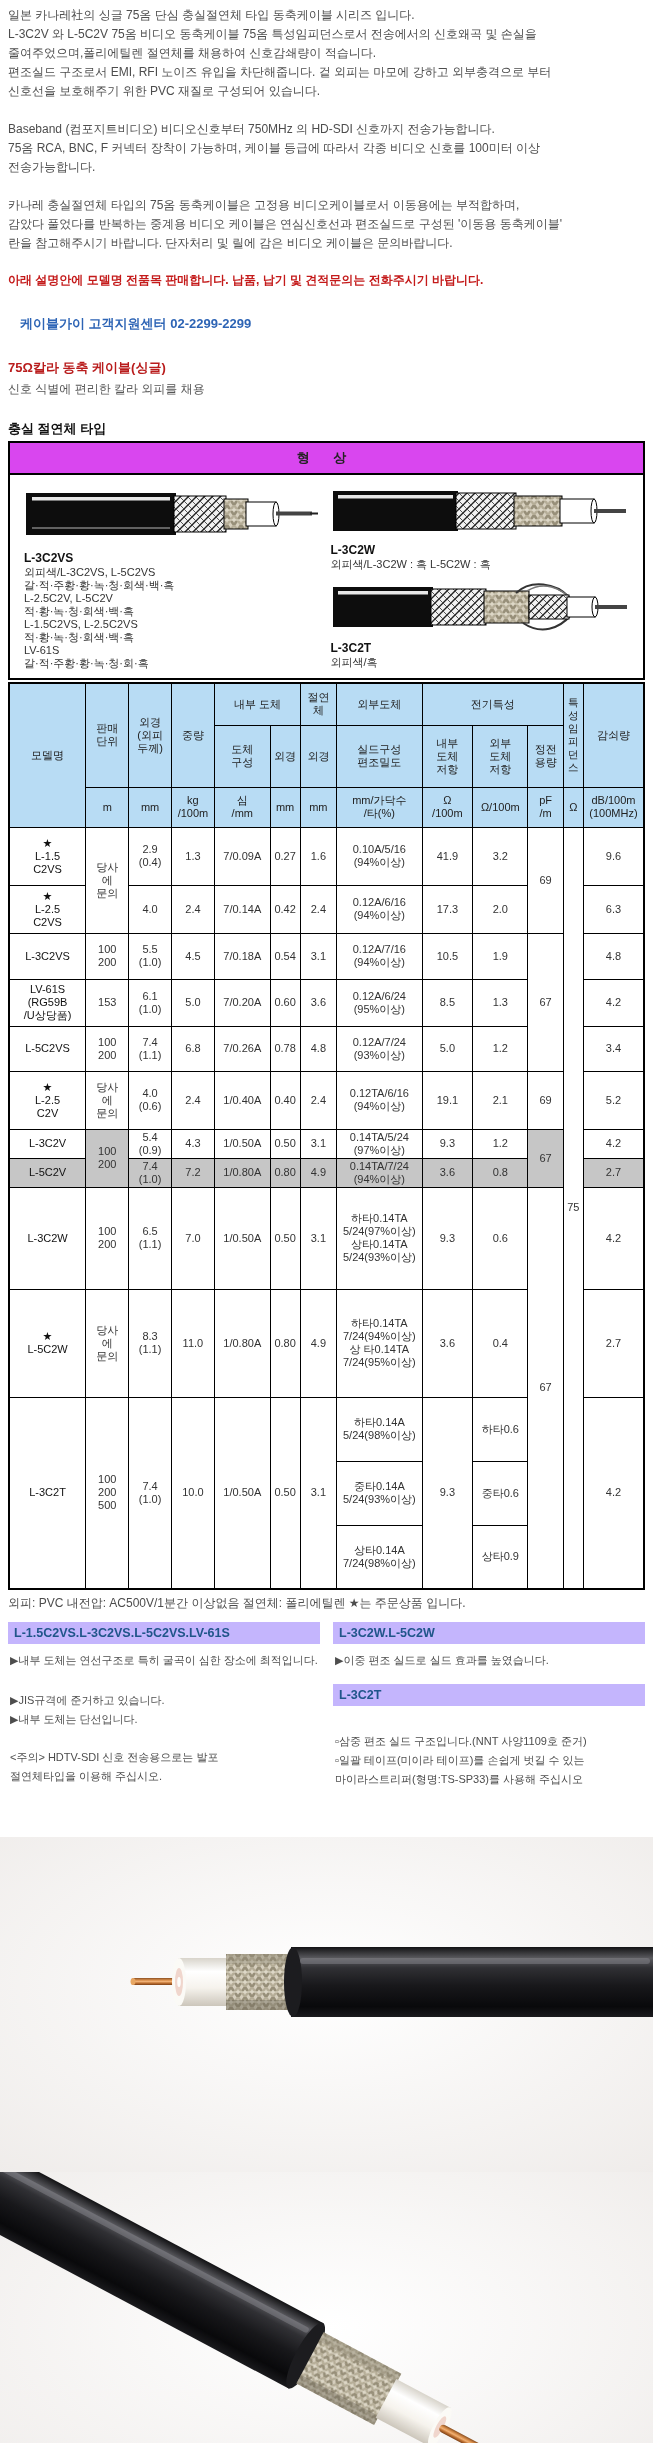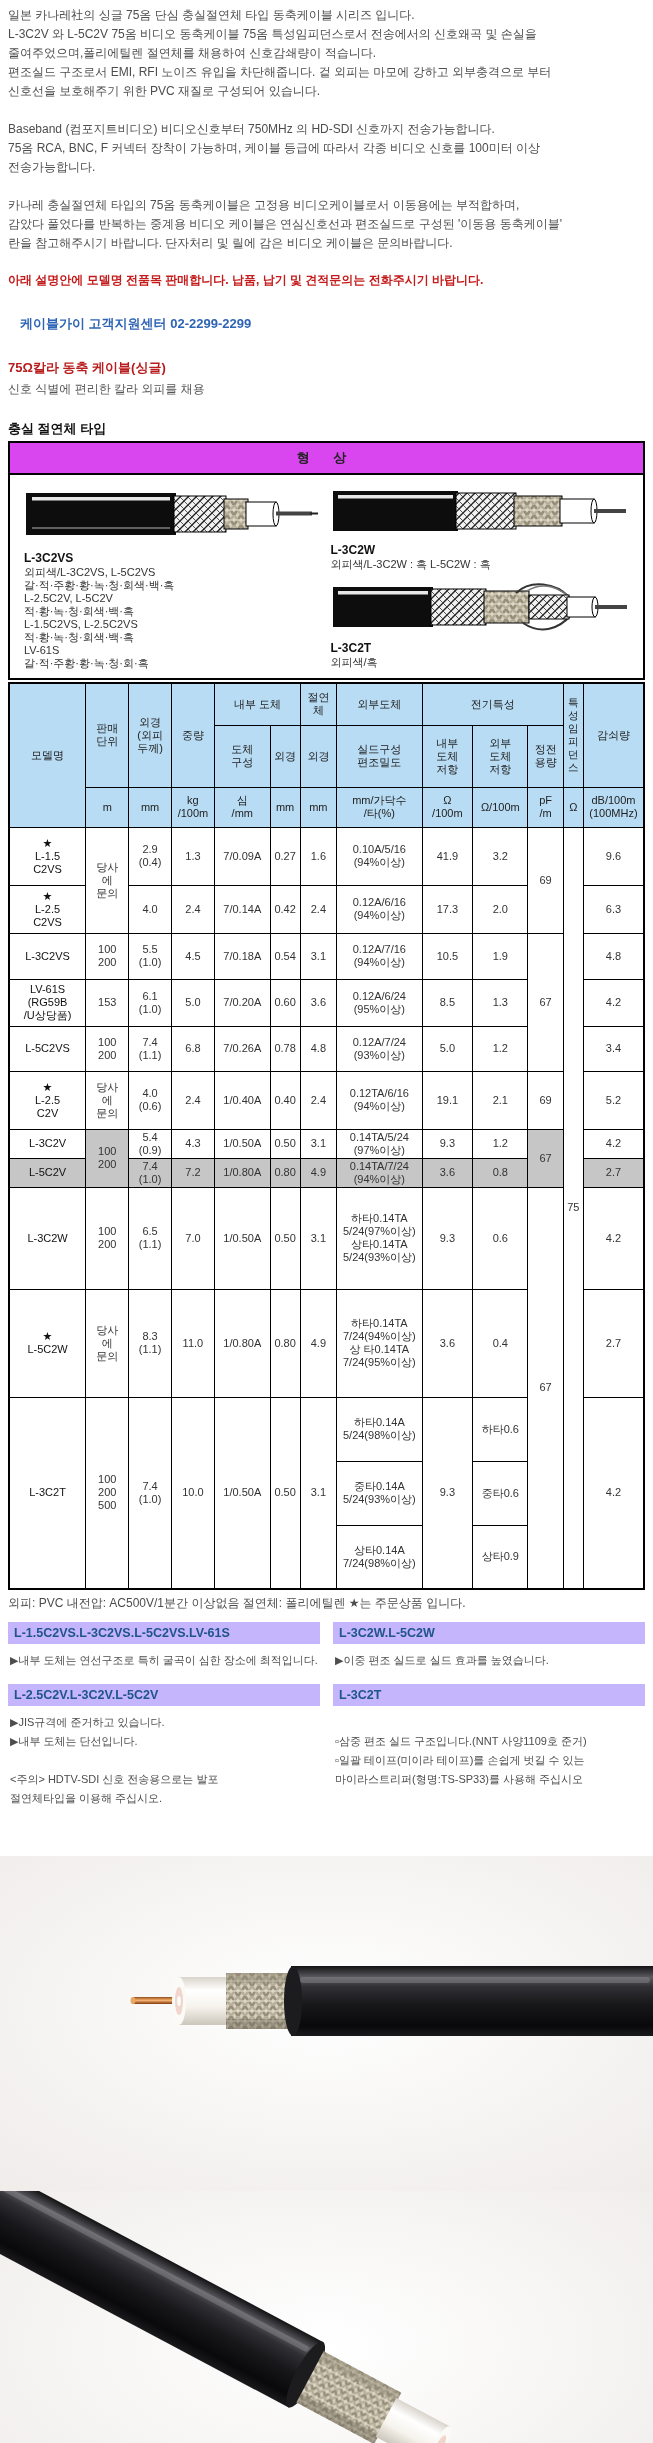--- a/index.html
+++ b/index.html
@@ -449,21 +449,20 @@
   <div class="notes">
     <div>
       <div class="note-head">L-1.5C2VS.L-3C2VS.L-5C2VS.LV-61S</div>
       <div class="note-body pre">▶내부 도체는 연선구조로 특히 굴곡이 심한 장소에 최적입니다.</div>
     </div>
     <div>
       <div class="note-head">L-3C2W.L-5C2W</div>
       <div class="note-body pre">▶이중 편조 실드로 실드 효과를 높였습니다.</div>
     </div>
     <div>
-      <div class="note-head">L-2.5C2V.L-3C2V.L-5C2V</div>
       <div class="note-body pre">▶JIS규격에 준거하고 있습니다.
 ▶내부 도체는 단선입니다.
 
 &lt;주의&gt; HDTV-SDI 신호 전송용으로는 발포
 절연체타입을 이용해 주십시오.</div>
     </div>
     <div>
       <div class="note-head">L-3C2T</div>
       <div class="note-body pre">
 ▫삼중 편조 실드 구조입니다.(NNT 사양1109호 준거)

